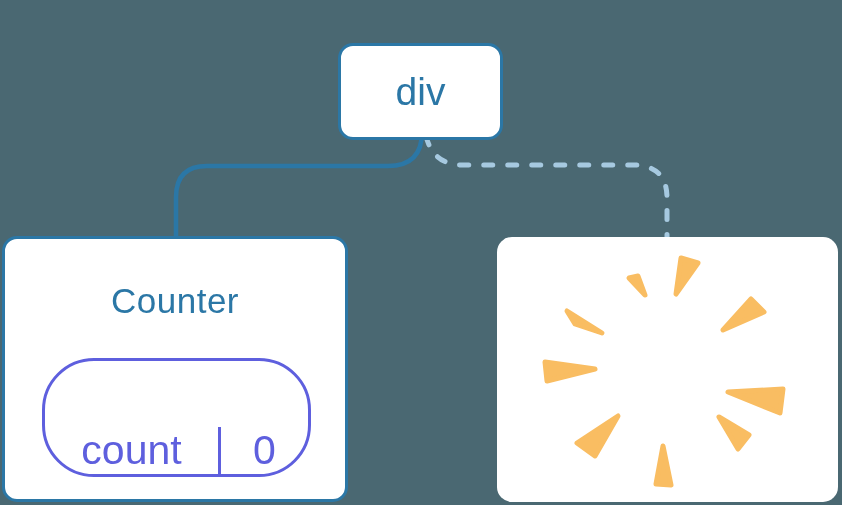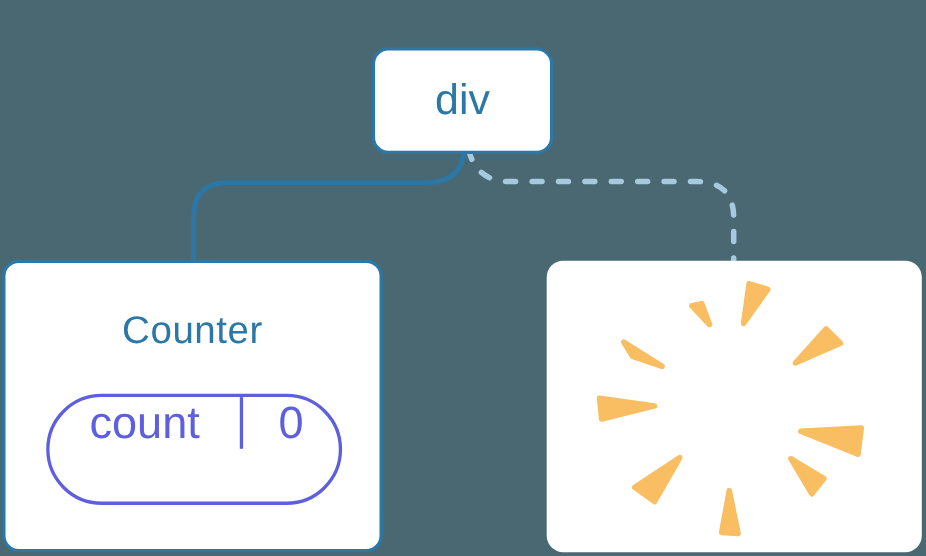--- a/index.html
+++ b/index.html
@@ -55,26 +55,26 @@
     width: 100%;
     text-align: center;
     font-size: 35px;
     font-weight: 500;
     color: var(--blue);
     letter-spacing: 0.5px;
   }
   .state-pill {
     position: absolute;
     left: 37px; top: 119px;
-    width: 269px; height: 101px;
+    width: 269px; height: 119px;
     border: 3px solid var(--purple);
     border-radius: 52px;
     background: var(--card);
     display: flex;
-    align-items: flex-start;
+    align-items: flex-end;
     overflow: hidden;
   }
   .state-key-cell {
     width: 176px;
     border-right: 3px solid var(--purple);
     display: flex; align-items: center; justify-content: center;
     font-size: 41px;
     color: var(--purple);
   }
   .state-value-cell {

